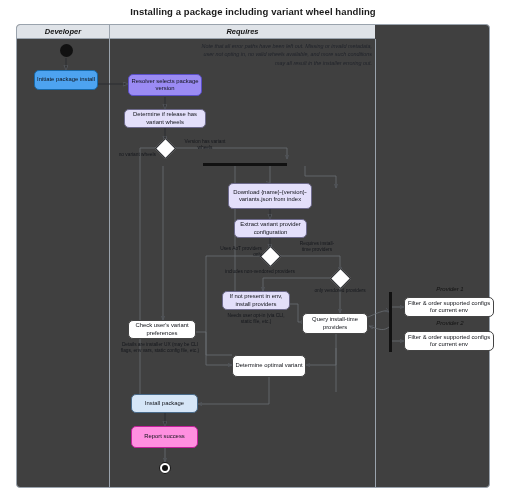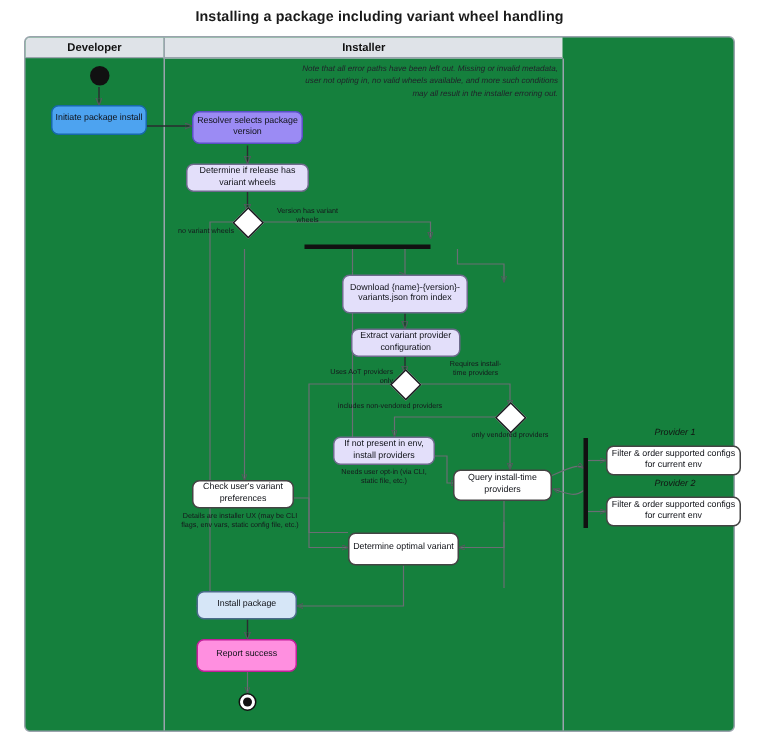--- a/index.html
+++ b/index.html
@@ -18,22 +18,23 @@
     text-align:center;
     font-size:9.5px;font-weight:600;color:#1a1a1a;
     letter-spacing:.1px;
   }
 
   
   .lanes{
     position:absolute;left:16px;top:24px;width:474px;height:464px;
     border:1px solid #9aa3ad;
     border-radius:4px;
-    background:#15803d;
+    background:#404040;
     box-sizing:border-box;
+    font-style:italic;
   }
   .lane-head{
     position:absolute;top:0;height:14px;
     background:#dfe3e8;
     border-bottom:1px solid #9aa3ad;
     box-sizing:border-box;
     display:flex;align-items:center;justify-content:center;
     font-size:7.5px;font-weight:700;color:#111;
   }
   .lane-sep{
@@ -114,21 +115,21 @@
 </style>
 </head>
 <body>
 
 <div id="root">
 
   <div class="diagram-title">Installing a package including variant wheel handling</div>
 
   <div class="lanes">
     <div class="lane-head" id="lane-head-0">Developer</div>
-    <div class="lane-head" id="lane-head-1">Installer</div>
+    <div class="lane-head" id="lane-head-1">Requires</div>
     <div class="lane-sep" id="lane-sep-0"></div>
     <div class="lane-sep" id="lane-sep-1"></div>
   </div>
 
   <div class="note" style="left:196px;top:42px;width:176px;">Note that all error paths have been left out. Missing or invalid metadata, user not opting in, no valid wheels available, and more such conditions may all result in the installer erroring out.</div>
 
   <svg id="wires" viewBox="0 0 506 500">
     <defs>
       <marker id="ah" markerWidth="6" markerHeight="6" refX="5.2" refY="2.2" orient="auto">
         <path d="M0,0 L5.4,2.2 L0,4.4 z" fill="#2a2c30" stroke="none"></path>

